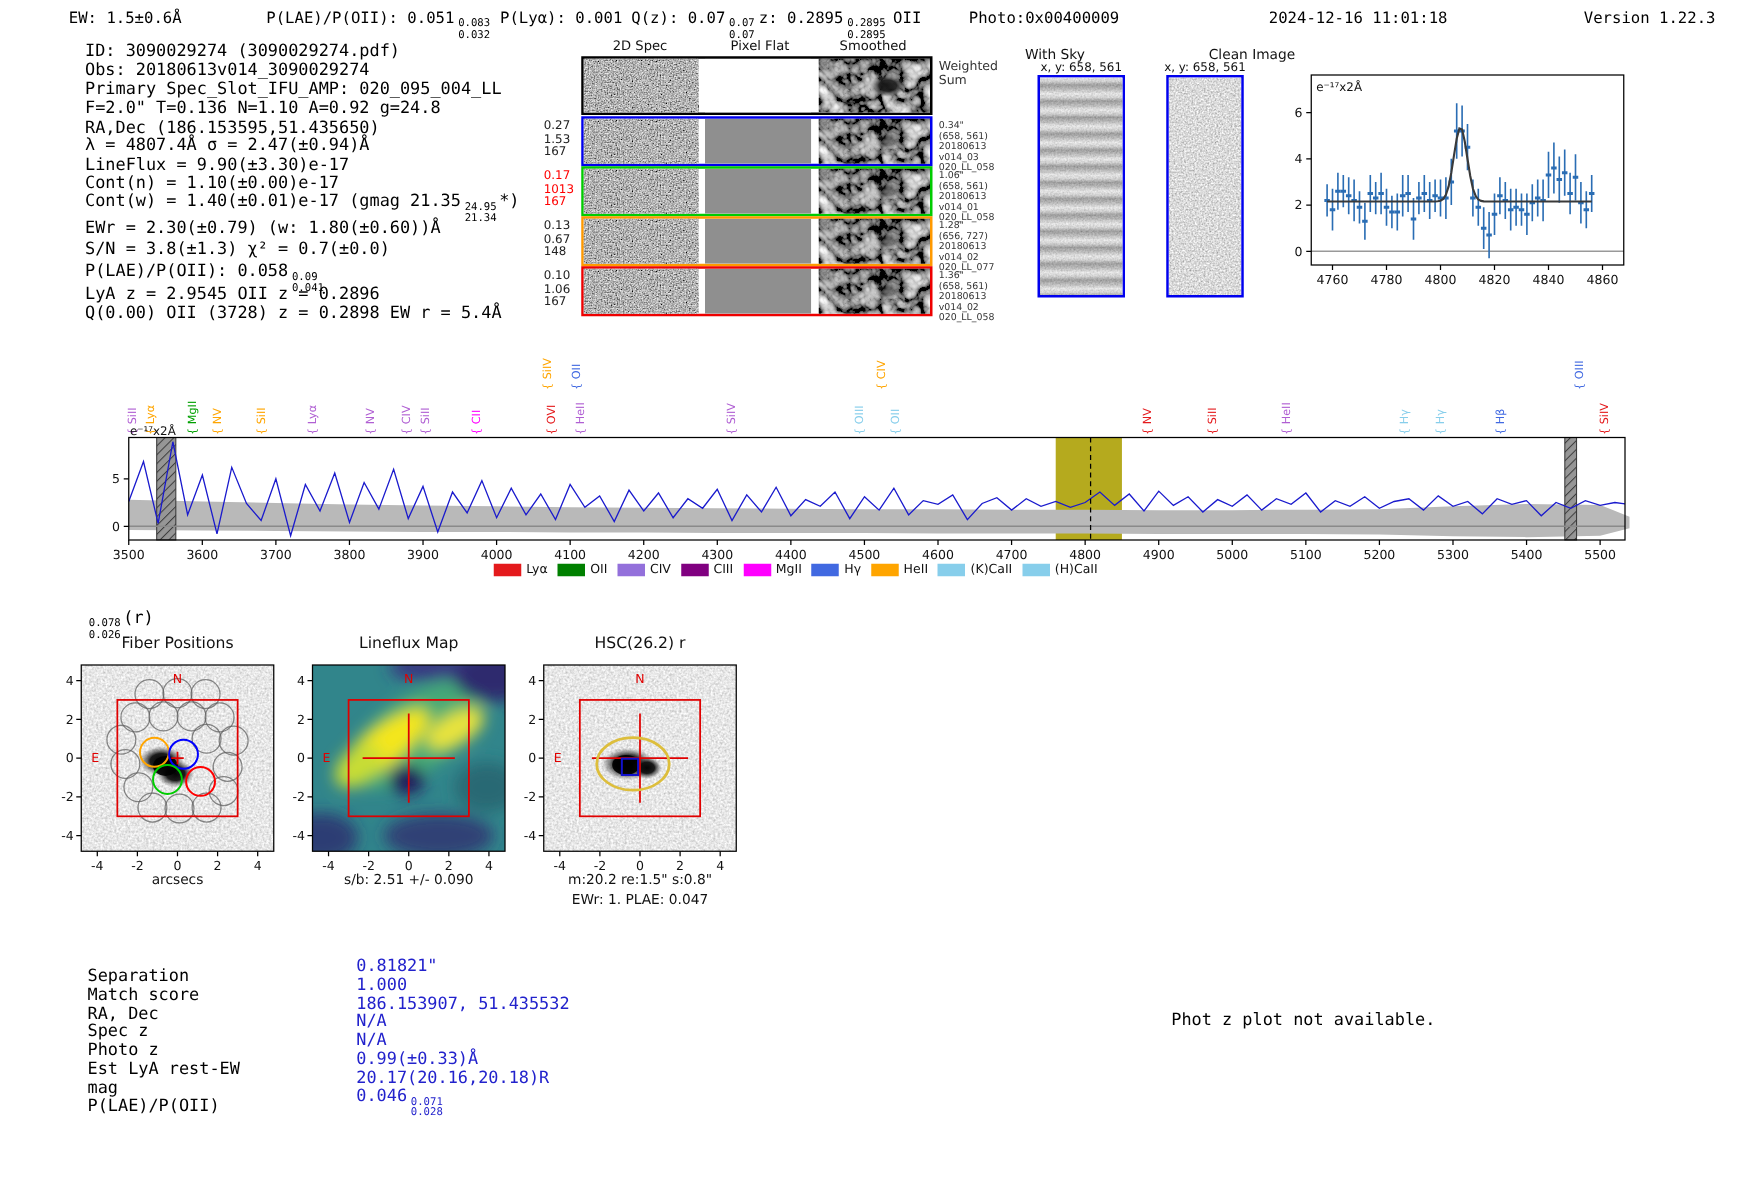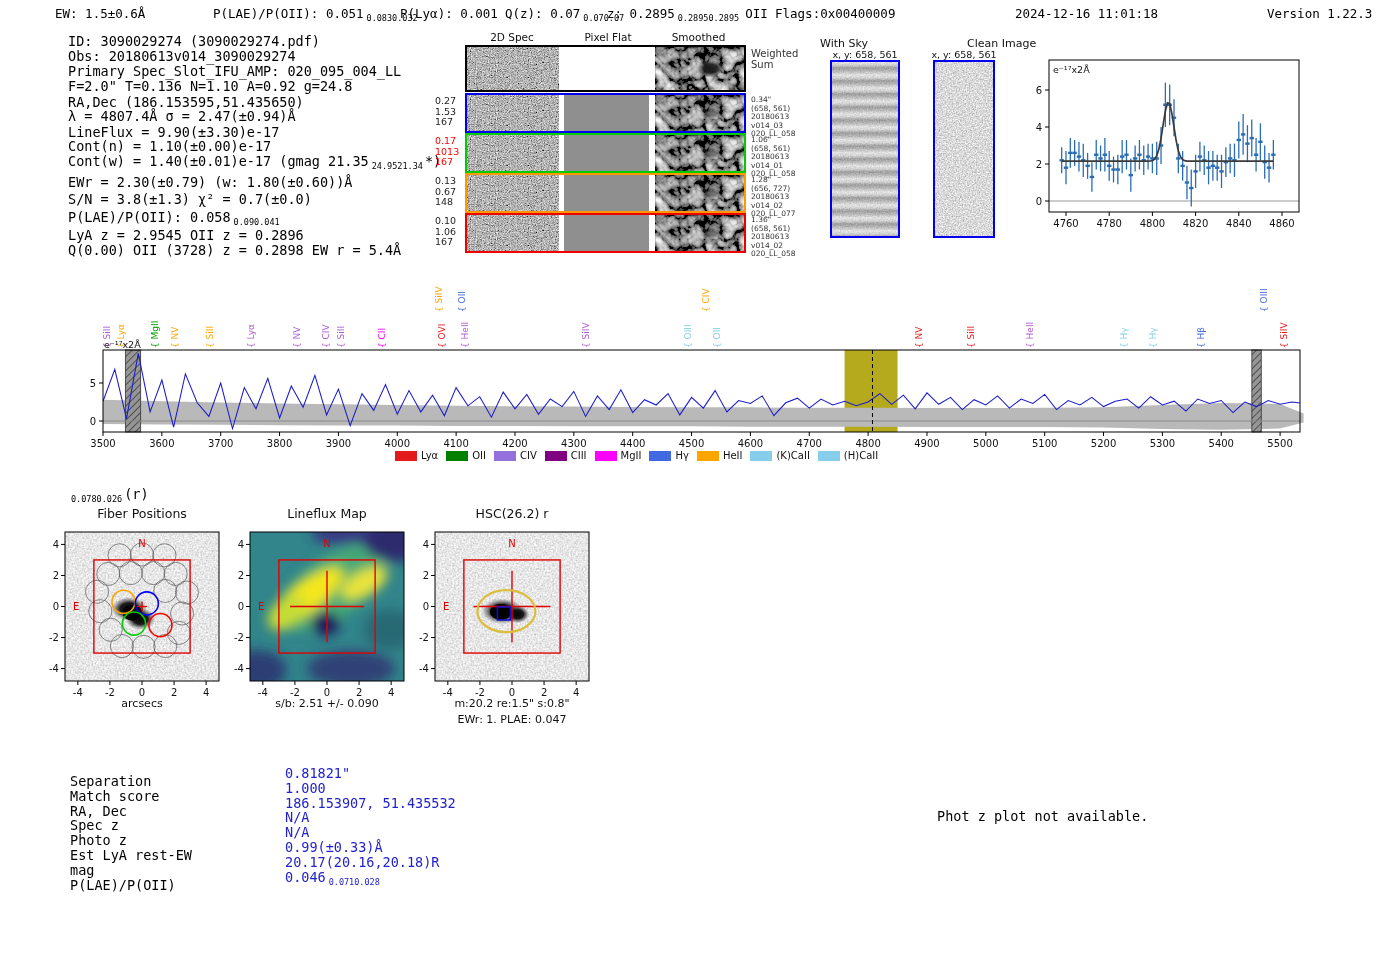--- a/index.html
+++ b/index.html
@@ -1,21 +1,21 @@
 <!DOCTYPE html>
 <html><head>
 <meta charset="utf-8">
 <style>
   html,body{margin:0;padding:0;background:#fff;}
   .page{position:relative;width:1400px;height:953px;background:#fff;overflow:hidden;
         font-family:"DejaVu Sans",sans-serif;color:#000;}
   .mono{font-family:"DejaVu Sans Mono",monospace;}
   .hdr{position:absolute;top:6px;font:12.5px "DejaVu Sans Mono",monospace;white-space:nowrap;}
   .infoline{position:absolute;left:68px;font:13.5px "DejaVu Sans Mono",monospace;white-space:nowrap;}
-  .stk{display:inline-flex;flex-direction:row;align-items:flex-start;
+  .stk{display:inline-flex;flex-direction:column;align-items:flex-start;
        font-size:8.5px;line-height:8.5px;vertical-align:-3px;margin-left:3px;margin-right:2px;
        font-family:inherit;}
   .coltitle{position:absolute;top:31px;font-size:10.5px;text-align:center;color:#111;}
   .striptitle{position:absolute;font-size:11px;color:#111;}
   .stripsub{position:absolute;font-size:9.5px;text-align:center;color:#111;}
   .stripbox{position:absolute;border:2px solid #0000ee;box-sizing:border-box;overflow:hidden;}
   .sky-stripes{position:absolute;left:0;top:0;width:100%;height:100%;
      background:repeating-linear-gradient(180deg,#ececec 0px,#c9c9c9 3px,#6d6d6d 6px,#9a9a9a 9px,#ececec 13px);}
   .ll{position:absolute;transform:rotate(-90deg);transform-origin:0 100%;
       font:9px "DejaVu Sans",sans-serif;white-space:nowrap;height:12px;line-height:12px;}
@@ -104,21 +104,21 @@
           <span>0.07</span>
           <span>0.07</span>
         </span>
     </span>
     <span class="hdr" style="left:607px">
       <span>z: 0.2895</span><span class="stk">
           <span>0.2895</span>
           <span>0.2895</span>
         </span><span style="margin-left:4px">OII</span>
     </span>
-    <span class="hdr" style="left:775px">Flags:0x00400009</span>
+    <span class="hdr" style="left:775px">Photo:0x00400009</span>
     <span class="hdr" style="left:1015px">2024-12-16 11:01:18</span>
     <span class="hdr" style="left:1267px">Version 1.22.3</span>
   </div>
 
   <div>
     <div class="infoline" style="top:33px">ID: 3090029274 (3090029274.pdf)</div>
     <div class="infoline" style="top:48px">Obs: 20180613v014_3090029274</div>
     <div class="infoline" style="top:63px">Primary Spec_Slot_IFU_AMP: 020_095_004_LL</div>
     <div class="infoline" style="top:78px">F=2.0"  T=0.136  N=1.10  A=0.92  g=24.8</div>
     <div class="infoline" style="top:94px">RA,Dec (186.153595,51.435650)</div>

